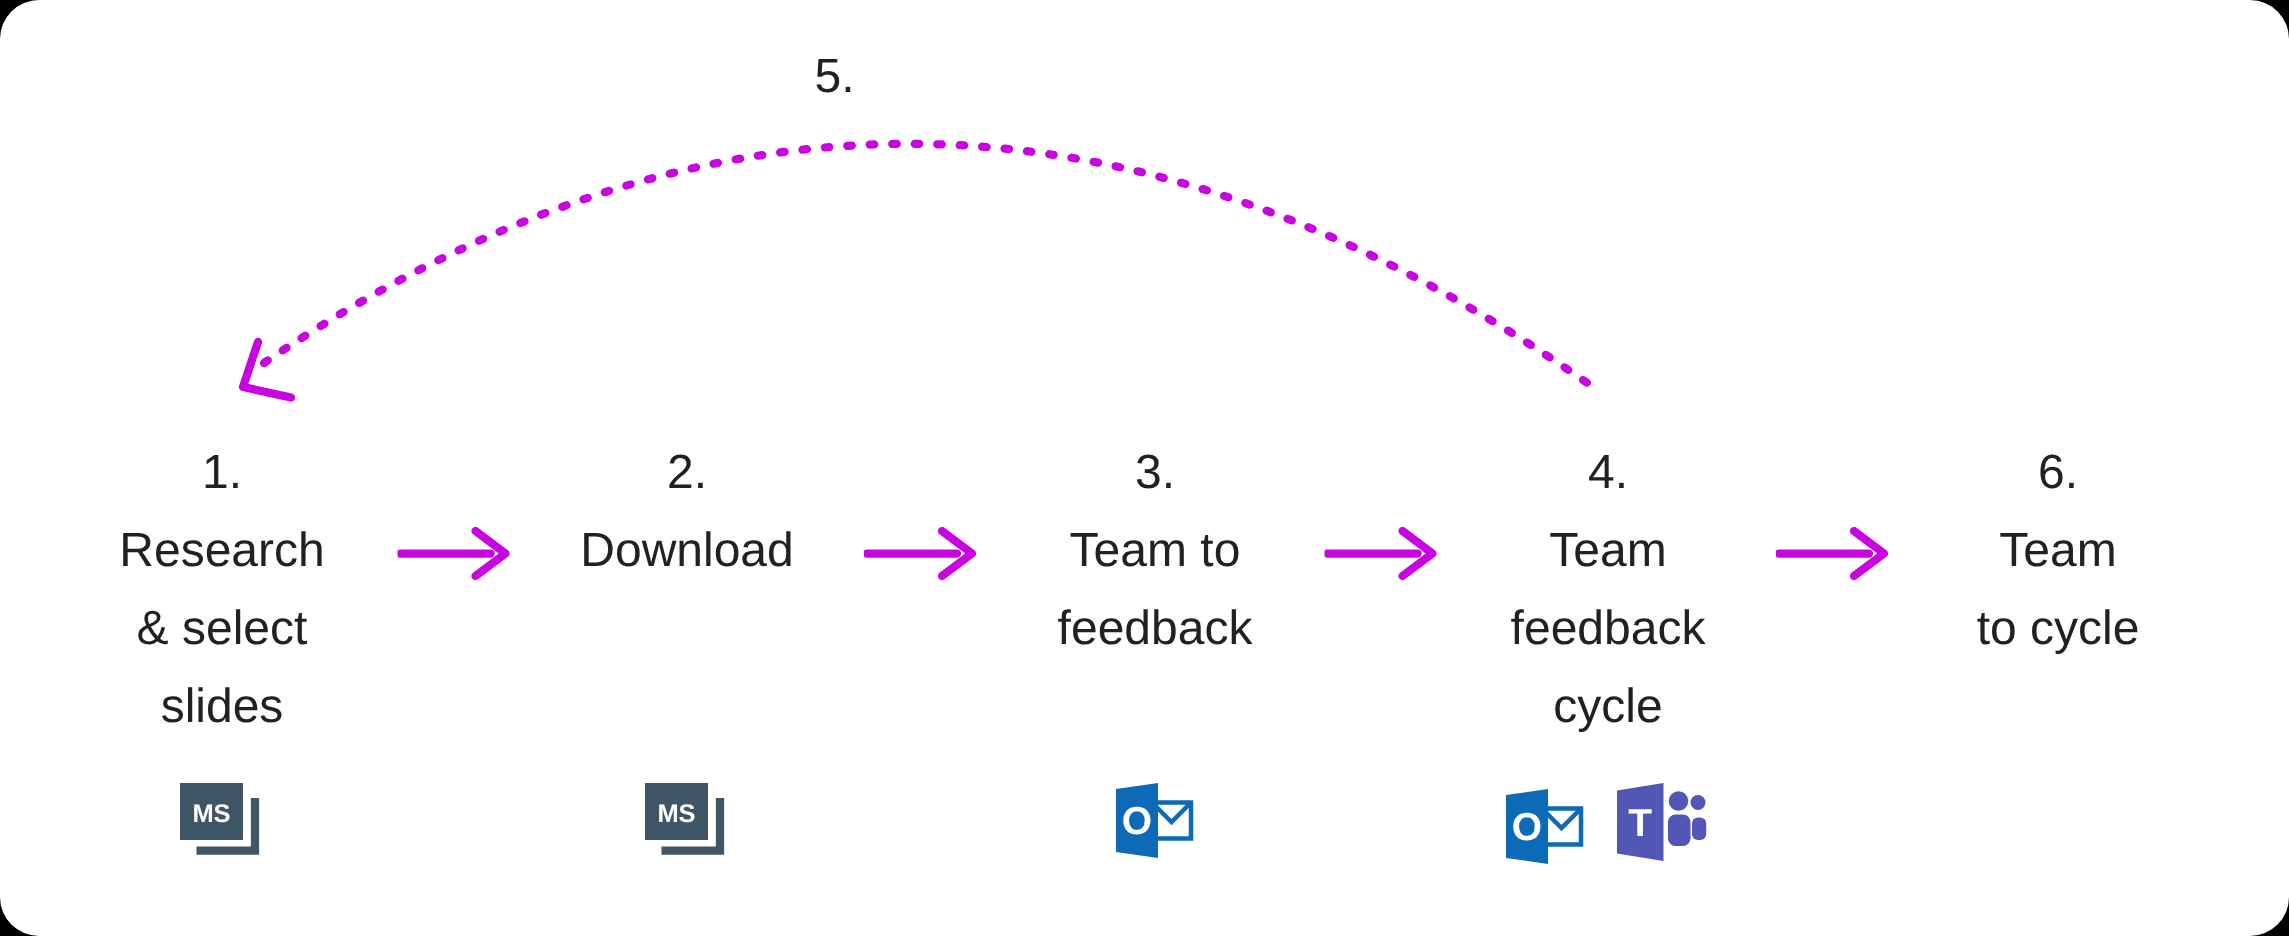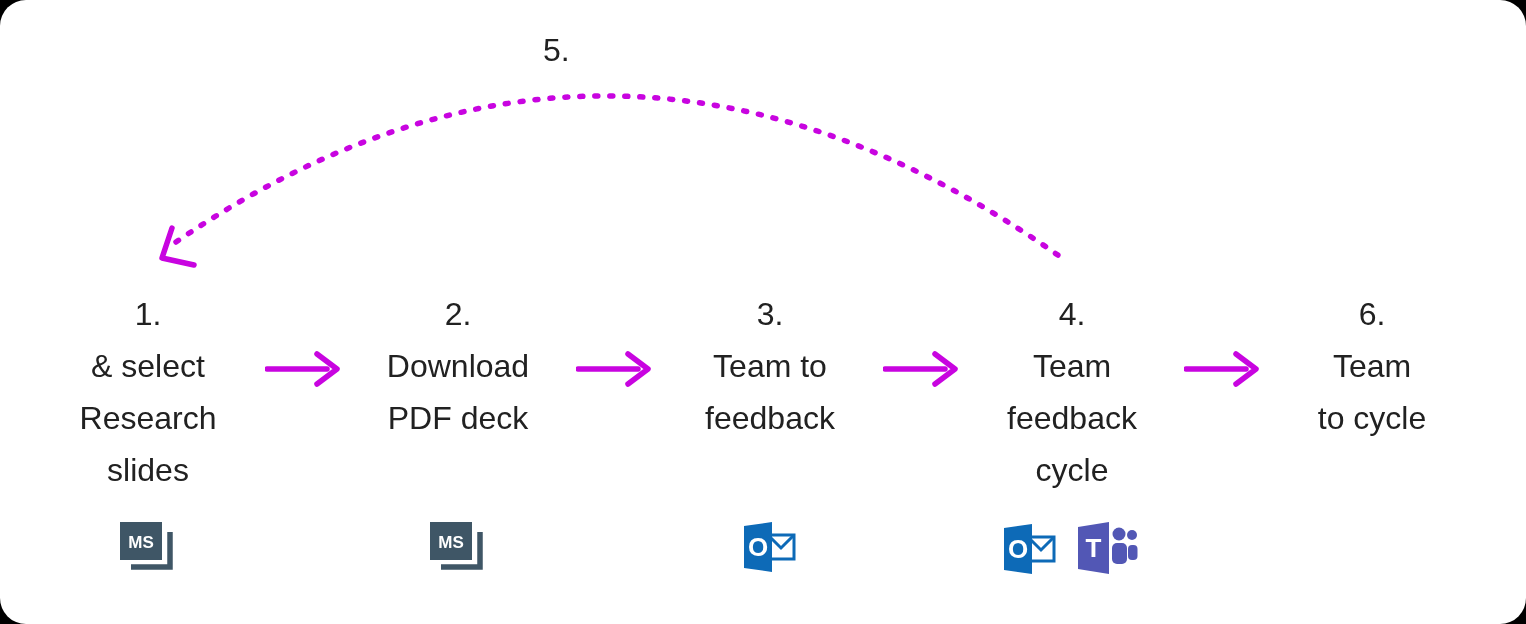--- a/index.html
+++ b/index.html
@@ -50,21 +50,21 @@
   .step-2 { left: 338px; }
   .step-3 { left: 650px; }
   .step-4 { left: 952px; }
   .step-5 { left: 1252px; }
   .icons-row {
     position: absolute;
     top: 522px;
     width: 240px;
     display: flex;
     justify-content: center;
-    align-items: center;
+    align-items: flex-end;
     gap: 22px;
   }
   .icons-row-1 { left: 28px; }
   .icons-row-2 { left: 338px; }
   .icons-row-3 { left: 650px; }
   .icons-row-4 { left: 952px; }
   .flow-arrow {
     position: absolute;
     top: 350px;
     width: 76px;
@@ -85,29 +85,28 @@
     <span>5.</span>
   </div>
 
   <svg class="arc-overlay" viewBox="0 0 1526 624">
     <path d="M 176 242 Q 615 -58 1062 258" fill="none" stroke-width="5.5" stroke-linecap="round" stroke-dasharray="3 12" stroke="#c804e0"></path>
     <path d="M 172 228 L 162 258 L 194 265" fill="none" stroke-width="5.5" stroke-linecap="round" stroke-linejoin="round" stroke="#c804e0"></path>
   </svg>
 
   <div class="step step-1">
     <div>1.</div>
+    <div>Research</div>
     <div>&amp; select</div>
-    <div>Research</div>
     <div>slides</div>
   </div>
 
   <div class="step step-2">
     <div>2.</div>
     <div>Download</div>
-    <div>PDF deck</div>
   </div>
 
   <div class="step step-3">
     <div>3.</div>
     <div>Team to</div>
     <div>feedback</div>
   </div>
 
   <div class="step step-4">
     <div>4.</div>

